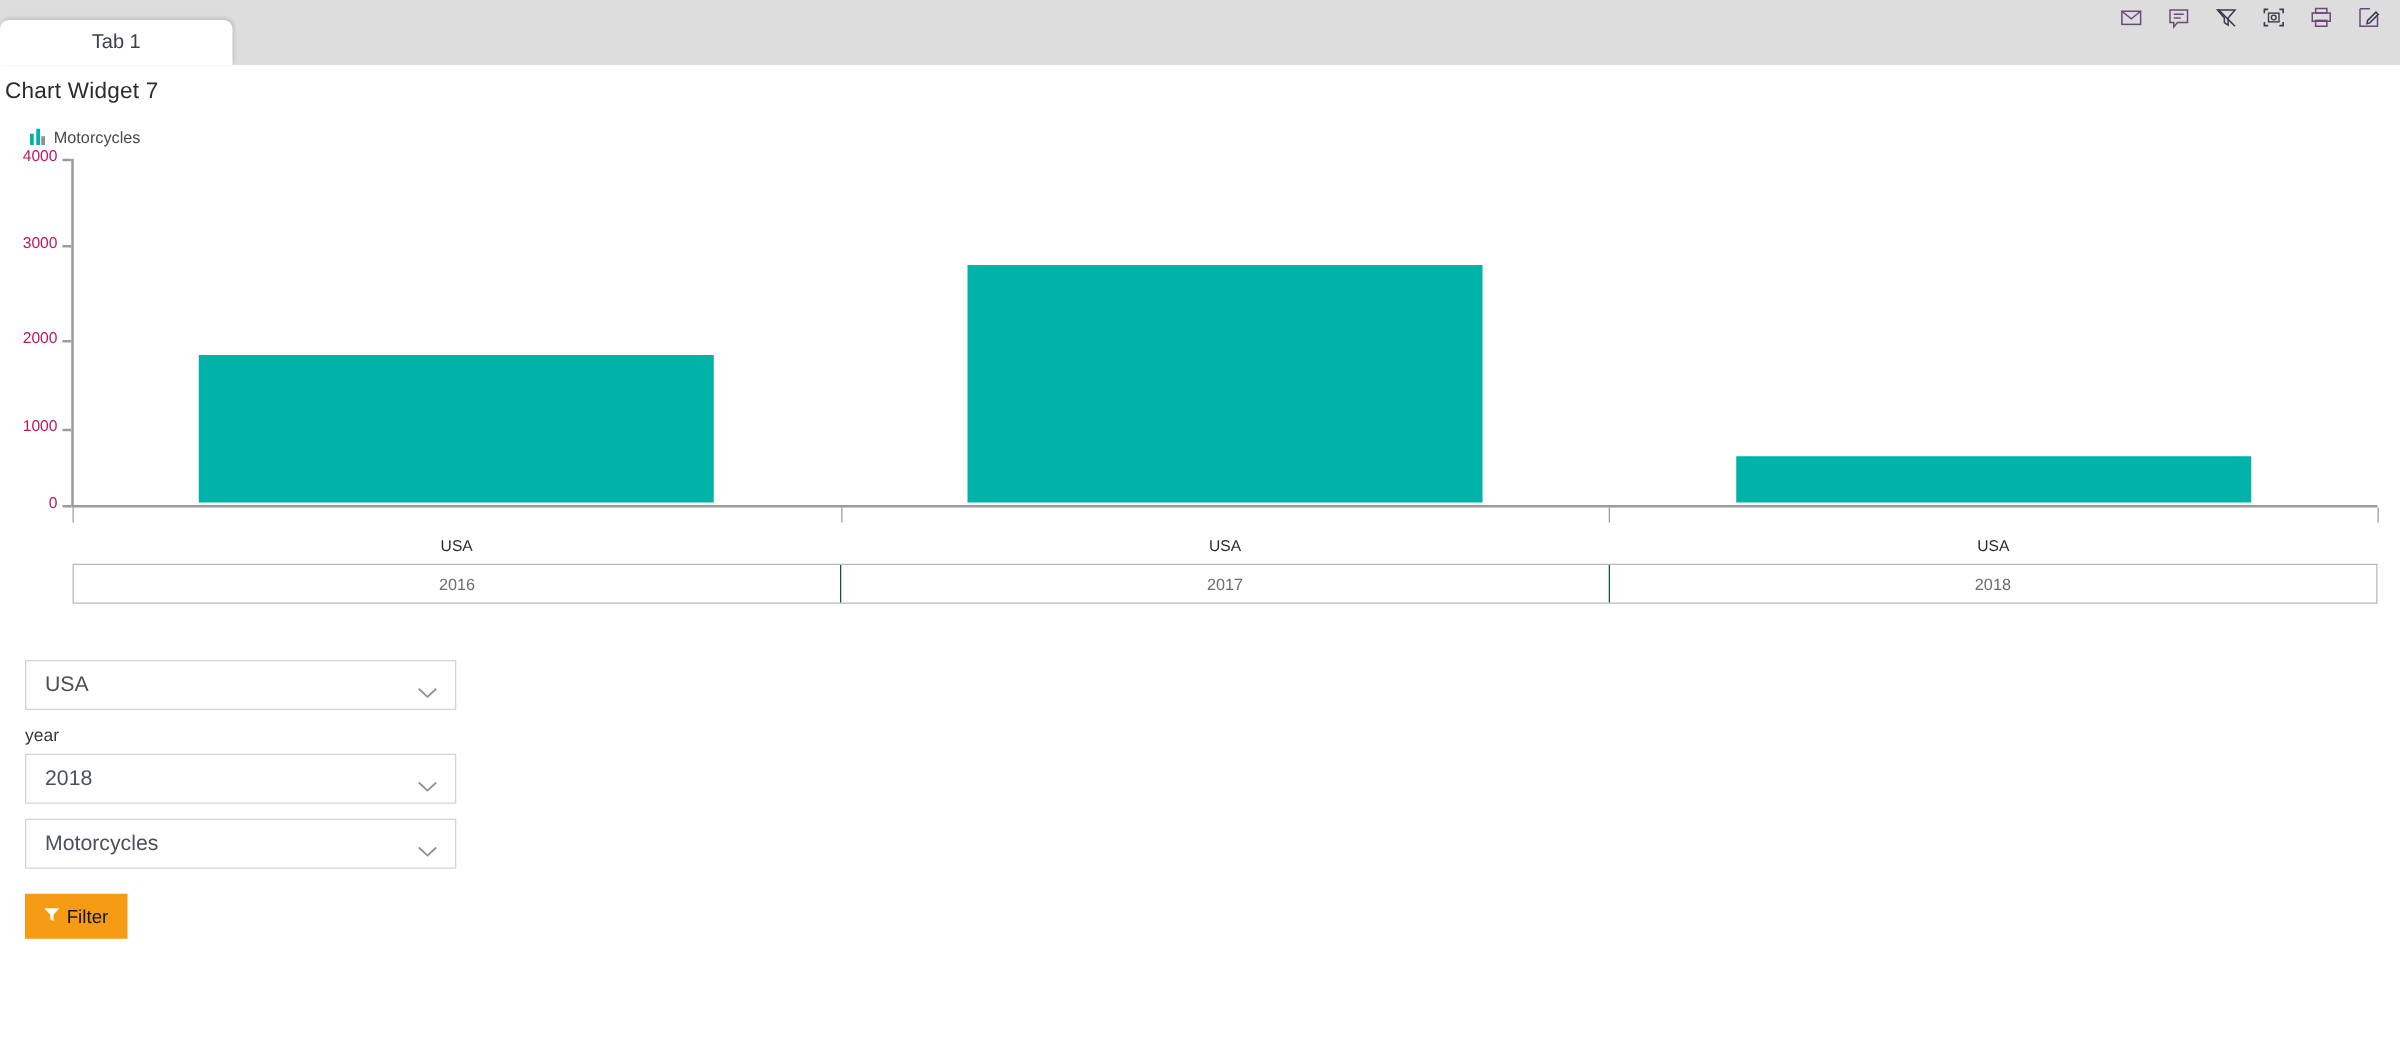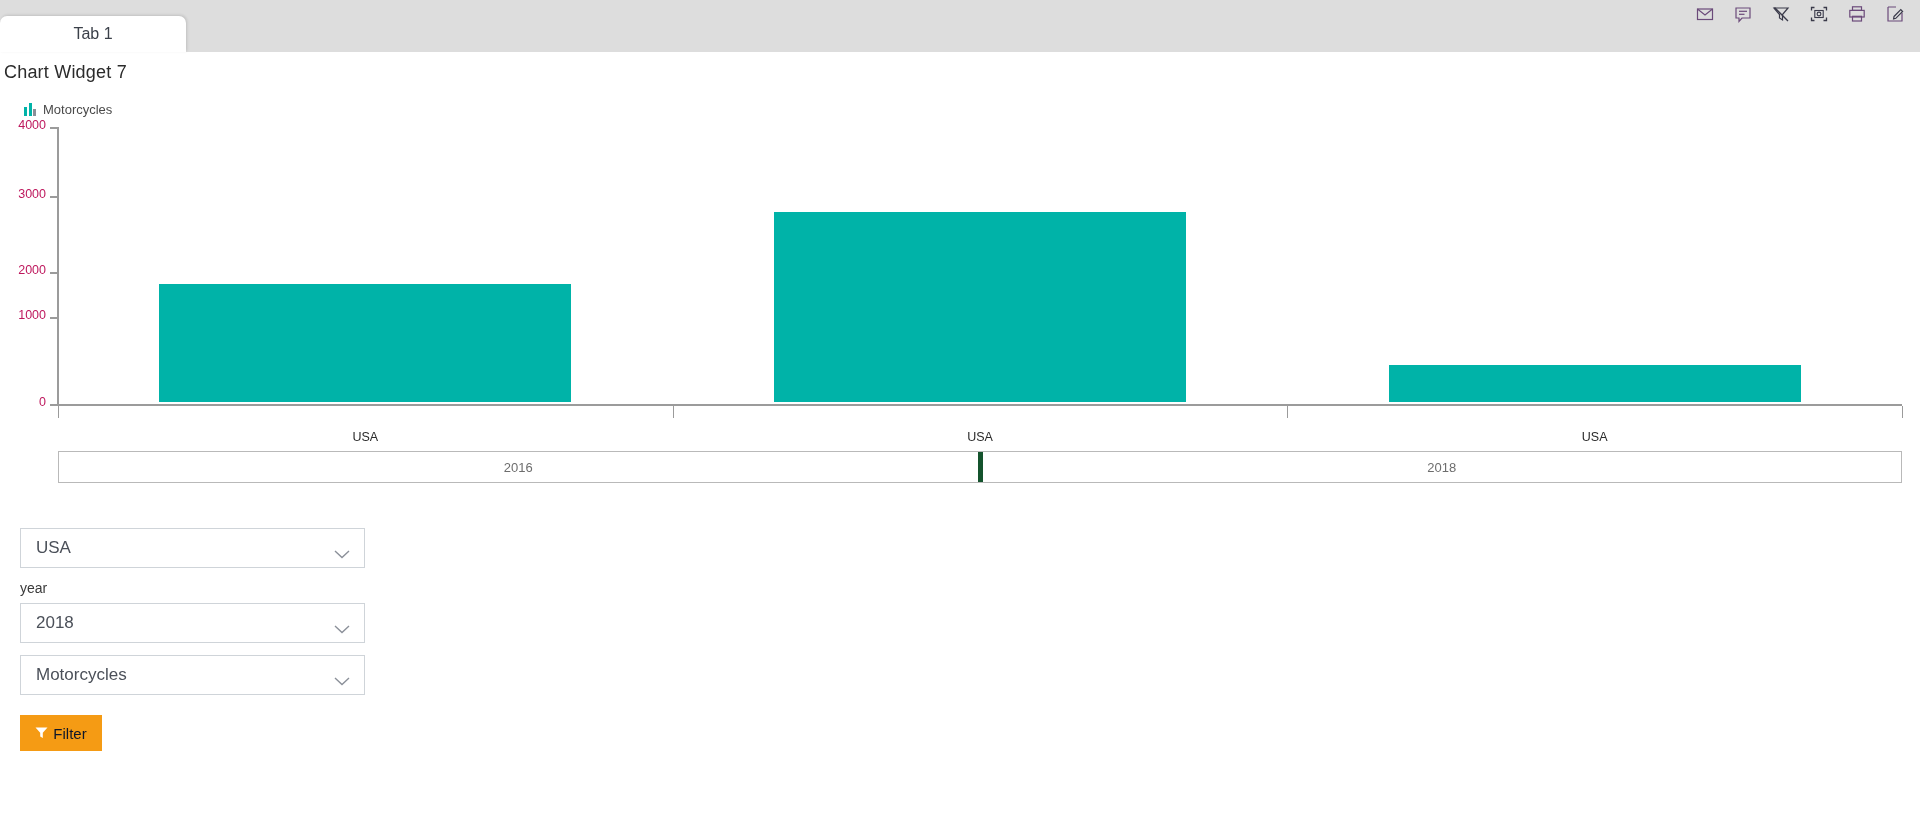--- a/index.html
+++ b/index.html
@@ -155,21 +155,21 @@
     height: 32px;
     border: 1px solid #b9b9b9;
   }
   .cat-outer-row .cell {
     flex: 1 1 0;
     display: flex;
     align-items: center;
     justify-content: center;
     font-size: 13px;
     color: #6d6d6d;
-    border-right: 5px solid #14532d;
+    border-right: 1px solid #14532d;
   }
   .cat-outer-row .cell:last-child { border-right: none; }
 
   
   .form {
     padding: 45px 0 0 20px;
   }
   .field { margin-bottom: 12px; }
   .field-label {
     font-size: 14px;
@@ -275,21 +275,21 @@
 </div>
 
 <div class="chart-wrap">
   <div class="yaxis-line"></div>
   <div class="xaxis-line"></div>
   <div id="yticks">
       <div class="ytick" style="top: 281px;">
         <span class="tlabel">0</span>
         <span class="tmark"></span>
       </div>
-      <div class="ytick" style="top: 194px; text-align: right;">
+      <div class="ytick" style="top: 220px; text-align: right;">
         <span class="tlabel">1000</span>
         <span class="tmark"></span>
       </div>
       <div class="ytick" style="top: 149px;">
         <span class="tlabel">2000</span>
         <span class="tmark"></span>
       </div>
       <div class="ytick" style="top: 73.25px;">
         <span class="tlabel">3000</span>
         <span class="tmark"></span>
@@ -313,20 +313,21 @@
 </div>
 
 <div class="cat-rows">
   <div class="cat-inner-row" id="group-row">
       <div class="cell">USA</div>
       <div class="cell">USA</div>
       <div class="cell">USA</div>
     </div>
   <div class="cat-outer-row" id="cat-row">
       <div class="cell">2016</div>
+      <div class="cell">2017</div>
       <div class="cell">2018</div>
     </div>
 </div>
 
 <div class="form">
 
   <div class="field">
     <div class="select">
       <span>USA</span>
       <span class="chev">

